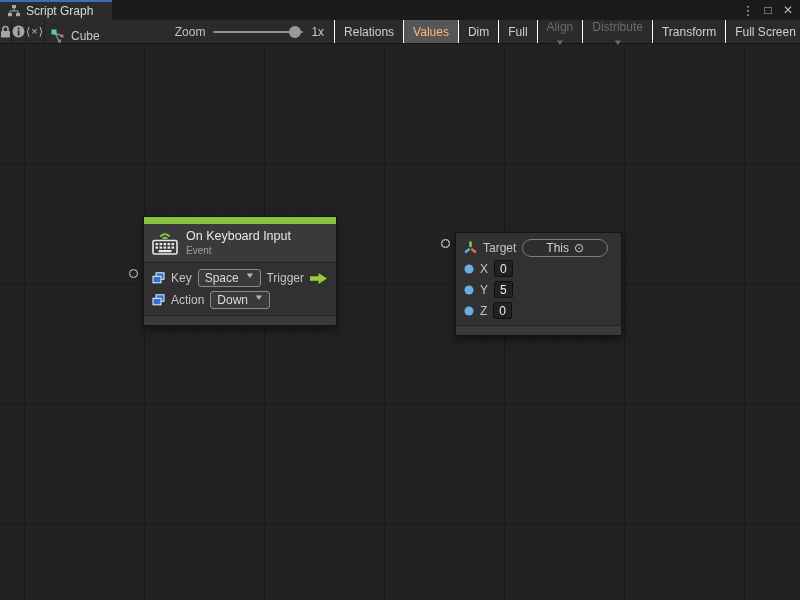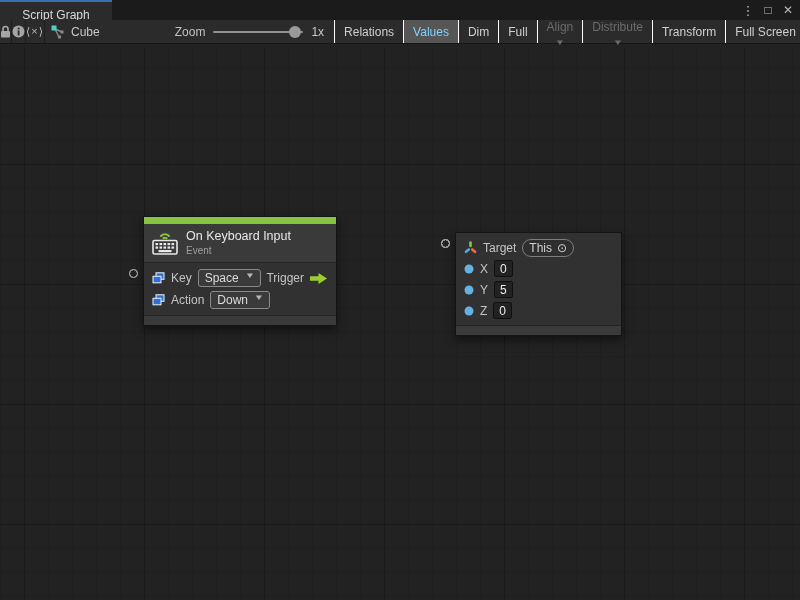--- a/index.html
+++ b/index.html
@@ -1,41 +1,41 @@
 <!DOCTYPE html>
 <html><head>
 <meta charset="utf-8">
 <style>
   * { margin:0; padding:0; box-sizing:border-box; }
   html,body { width:800px; height:600px; overflow:hidden; background:#222; }
   body { font-family:"Liberation Sans","DejaVu Sans",sans-serif; font-size:12px; color:#c8c8c8; position:relative; }
 
   
   .tabbar { position:absolute; left:0; top:0; width:800px; height:20px; background:#1b1b1b; display:flex; align-items:stretch; }
-  .tab { width:112px; background:#2b2b2b; border-top:2px solid #3d6eaf; display:flex; align-items:center; gap:6px; padding:0 8px; color:#dadada; font-size:12px;flex-direction:column; }
+  .tab { width:112px; background:#2b2b2b; border-top:2px solid #3d6eaf; display:flex; align-items:center; gap:6px; padding:0 8px; color:#dadada; font-size:12px; }
   .tab-spacer { flex:1; }
   .win-controls { display:flex; align-items:center; gap:4px; padding-right:4px; color:#bbb; }
   .win-btn { width:16px; height:16px; display:flex; align-items:center; justify-content:center; font-size:12px; color:#bbb; }
   .win-btn.menu { font-size:13px; letter-spacing:0; }
 
   
   .toolbar { position:absolute; left:0; top:20px; width:800px; height:24px; background:#2b2b2b; border-bottom:1px solid #161616; display:flex; align-items:stretch; font-size:12px; }
   .tcell { display:flex; align-items:center; justify-content:center; border-right:1px solid #1e1e1e; }
   .tcell.lock { width:30px; }
   .tcell.info { width:32px; }
   .tcell.code { width:79px; color:#b8b8b8; font-size:11px; letter-spacing:1px; }
-  .graph-ref { display:flex; align-items:center; gap:6px; padding:0 10px 0 6px; }
+  .graph-ref { display:flex; align-items:flex-end; gap:6px; padding:0 10px 0 6px; }
   .zoom-area { display:flex; align-items:center; gap:8px; padding:0 10px; flex:1; }
   .zoom-label { color:#c0c0c0; margin-left:55px; }
   .slider { position:relative; width:90px; height:12px; }
   .slider-track { position:absolute; left:0; right:0; top:5px; height:2px; background:#8f8f8f; border-radius:1px; }
   .slider-handle { position:absolute; top:0; left:76px; width:12px; height:12px; border-radius:50%; background:#9a9a9a; }
   .zoom-value { color:#c8c8c8; }
   .tbtn { display:flex; align-items:center; gap:4px; padding:0 9px; border-left:1px solid #ffffff; color:#cfcfcf; white-space:nowrap; }
-  .tbtn.active { background:#565656; color:#7dd3fc; }
+  .tbtn.active { background:#565656; color:#fdba74; }
   .tbtn.disabled { color:#6b6b6b;flex-direction:column; }
   .dd-arrow { font-size:8px; transform:scaleX(1.3); color:inherit; }
 
   
   .canvas { position:absolute; left:0; top:48px; width:800px; height:556px; background-color:#222222;
     background-image:
       linear-gradient(to right,#1a1a1a 1px,transparent 1px),
       linear-gradient(to bottom,#1a1a1a 1px,transparent 1px),
       linear-gradient(to right,#1f1f1f 1px,transparent 1px),
       linear-gradient(to bottom,#1f1f1f 1px,transparent 1px);
@@ -49,21 +49,21 @@
   .nh-text { display:flex; flex-direction:column; line-height:1.25; }
   .nh-title { color:#e8e8e8; font-size:12.5px; }
   .nh-sub { color:#9f9f9f; font-size:10px; }
   .node-body { position:relative; padding:4px 0; }
   .node-footer { height:10px; background:#3a3a3a; border-top:1px solid #242424; }
   .row { display:flex; align-items:center; gap:6px; height:22px; padding:0 8px; }
   .row-label { color:#c4c4c4; }
   .dropdown { display:inline-flex; align-items:flex-start; gap:7px; background:#3a3a3a; border:1px solid #8a8a8a; border-radius:3px; padding:1px 6px; color:#dcdcdc; font-size:12px; }
   .dropdown .dd-arrow { color:#b5b5b5; }
   .valuebox { background:#222; border:1px solid #101010; border-radius:2px; color:#ececec; padding:0 5px; height:17px; display:flex; align-items:center; font-size:12px; }
-  .this-btn { display:inline-flex; align-items:center; gap:5px; background:#2e2e2e; border:1px solid #7d7d7d; border-radius:9px; padding:0 6px; height:18px; color:#d0d0d0; }
+  .this-btn { display:inline-flex; align-items:center; gap:5px; background:#2e2e2e; border:1px solid #7d7d7d; border-radius:9px; padding:0 23px; height:18px; color:#d0d0d0; }
   .obj-picker { font-size:12px; color:#cfcfcf; }
   .port-circle { position:absolute; width:9px; height:9px; border:1.5px solid #9d9d9d; border-radius:50%; left:-15px; background:transparent; }
   .trigger-out { position:absolute; right:9px; top:4px; height:22px; display:flex; align-items:center; gap:6px; }
   .spacer { flex:1; }
 
   #node-event { left:143px; top:212px; width:194px; }
   #node-action { left:455px; top:228px; width:167px; }
   #node-action .row { height:21px; }
 
   .overlay { position:absolute; left:0; top:0; width:800px; height:556px; pointer-events:none; }

